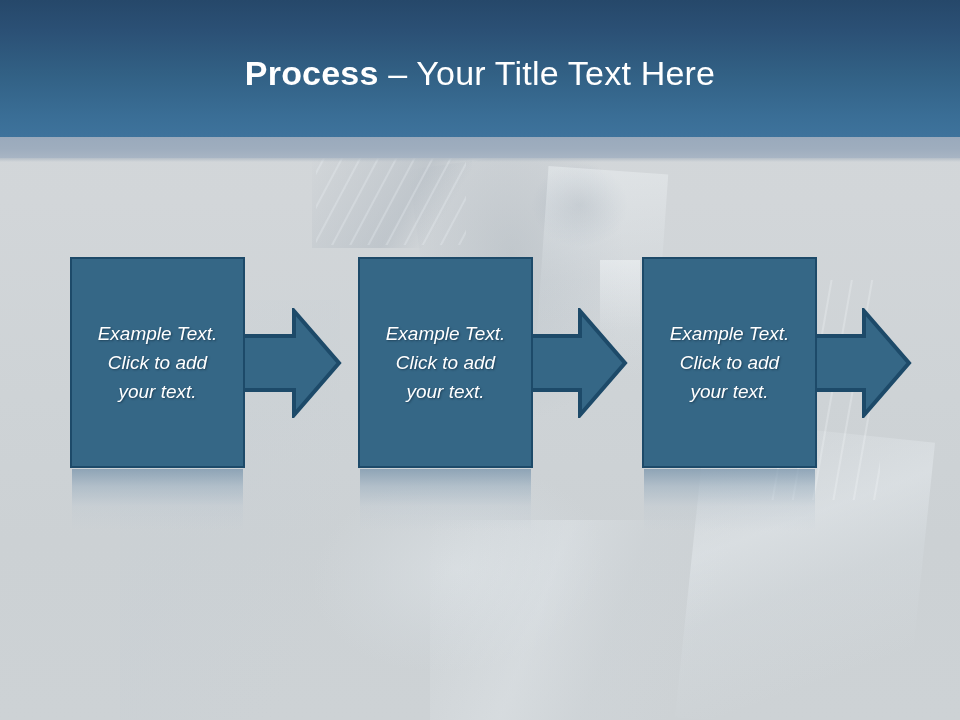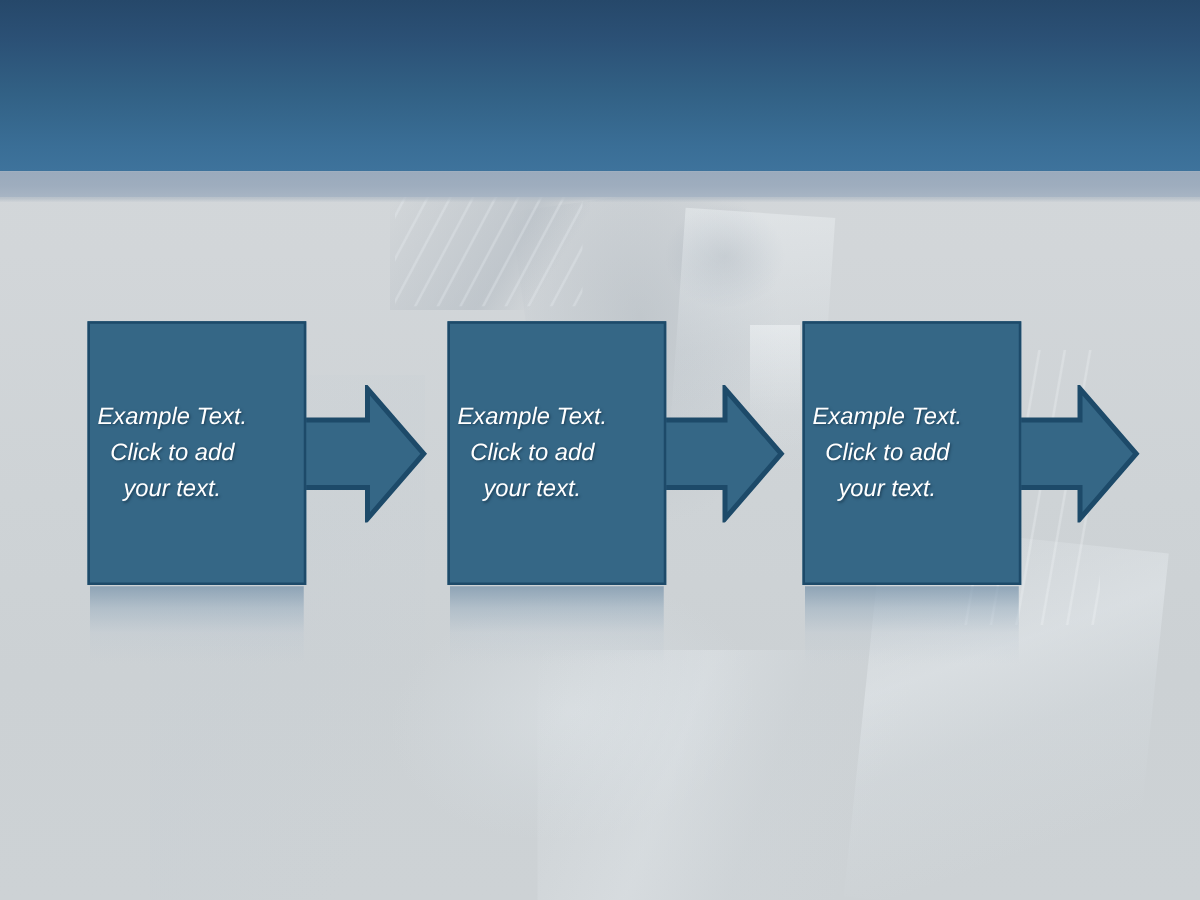--- a/index.html
+++ b/index.html
@@ -204,21 +204,21 @@
   .step-box {
     position: absolute;
     left: 0; top: 0;
     width: 100%;
     height: 100%;
     box-sizing: border-box;
     background: #356786;
     border: 2px solid #1d4a69;
     display: flex;
     align-items: center;
-    justify-content: flex-start;
+    justify-content: center;
     z-index: 3;
   }
   .step-text {
     color: #ffffff;
     font-style: italic;
     font-size: 19px;
     line-height: 29px;
     text-align: center;
     text-shadow: 1px 1px 2px rgba(12,35,52,0.55);
     padding: 0 6px;
@@ -271,20 +271,21 @@
   <div class="ghost ghost-highlight-2"></div>
   <div class="ghost ghost-body-lower"></div>
   <div class="ghost ghost-leg"></div>
   <div class="ghost ghost-arm-right"></div>
   <div class="ghost ghost-strings"></div>
 
   <div class="header"></div>
   <div class="header-band"></div>
   <div class="header-band-edge"></div>
 
+  <div class="slide-title"><span class="t-bold">Process</span><span class="t-dash"> – </span><span class="t-rest">Your Title Text Here</span></div>
 
   <div class="process-area">
 
     <div class="arrow" id="arrow-1">
       <svg width="110" height="110" viewBox="0 0 110 110">
         <path d="M2,28 L62,28 L62,3 L107,55 L62,107 L62,82 L2,82 Z" fill="#356786" stroke="#1d4a69" stroke-width="4" stroke-linejoin="miter"></path>
       </svg>
     </div>
 
     <div class="arrow" id="arrow-2">

